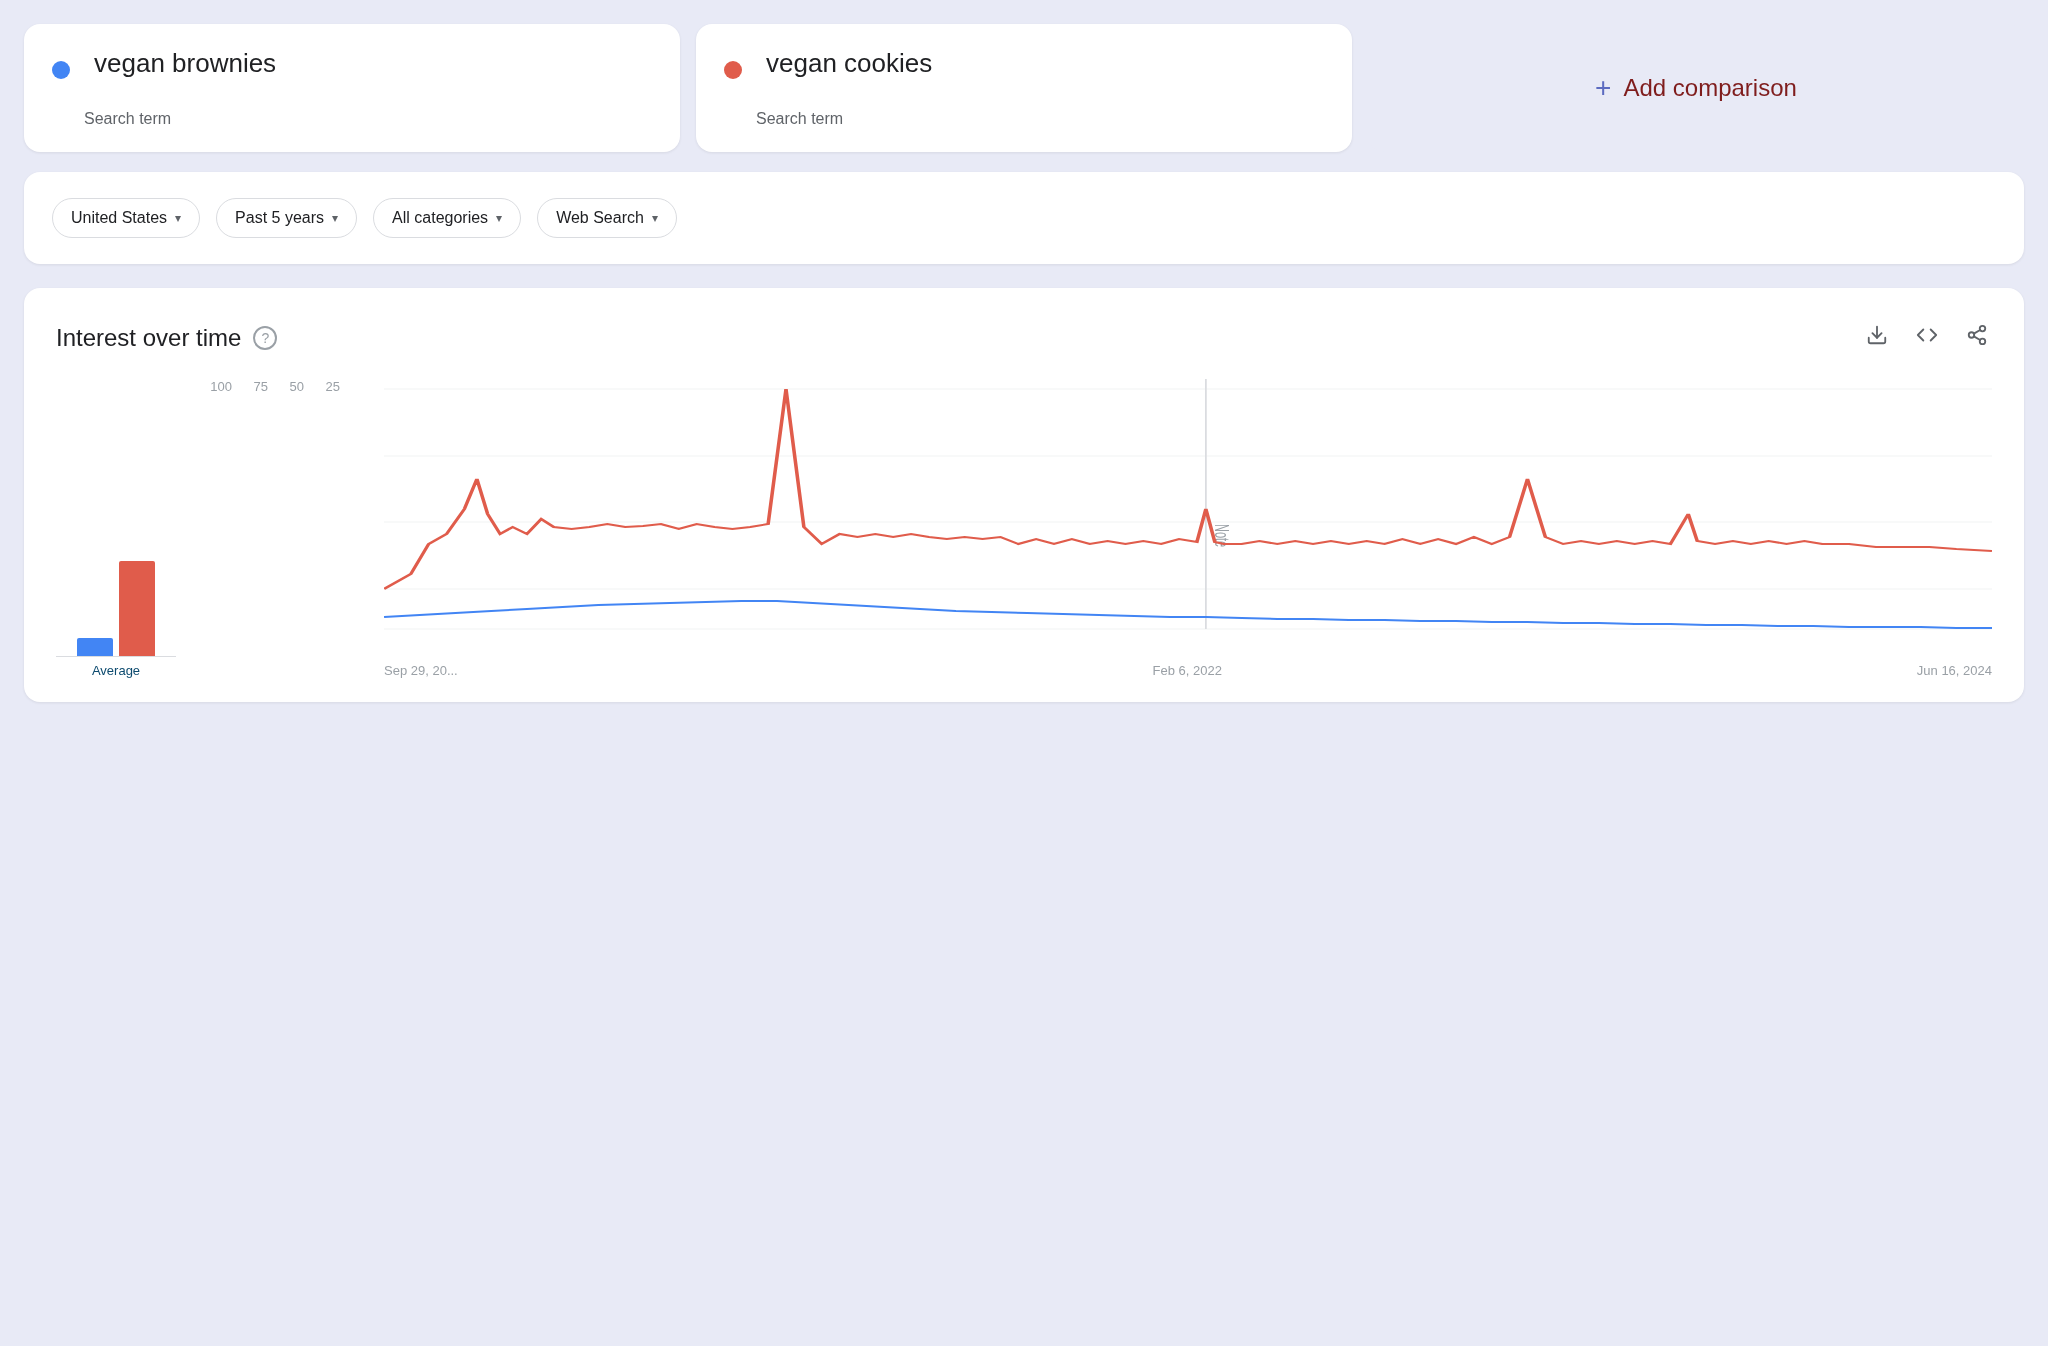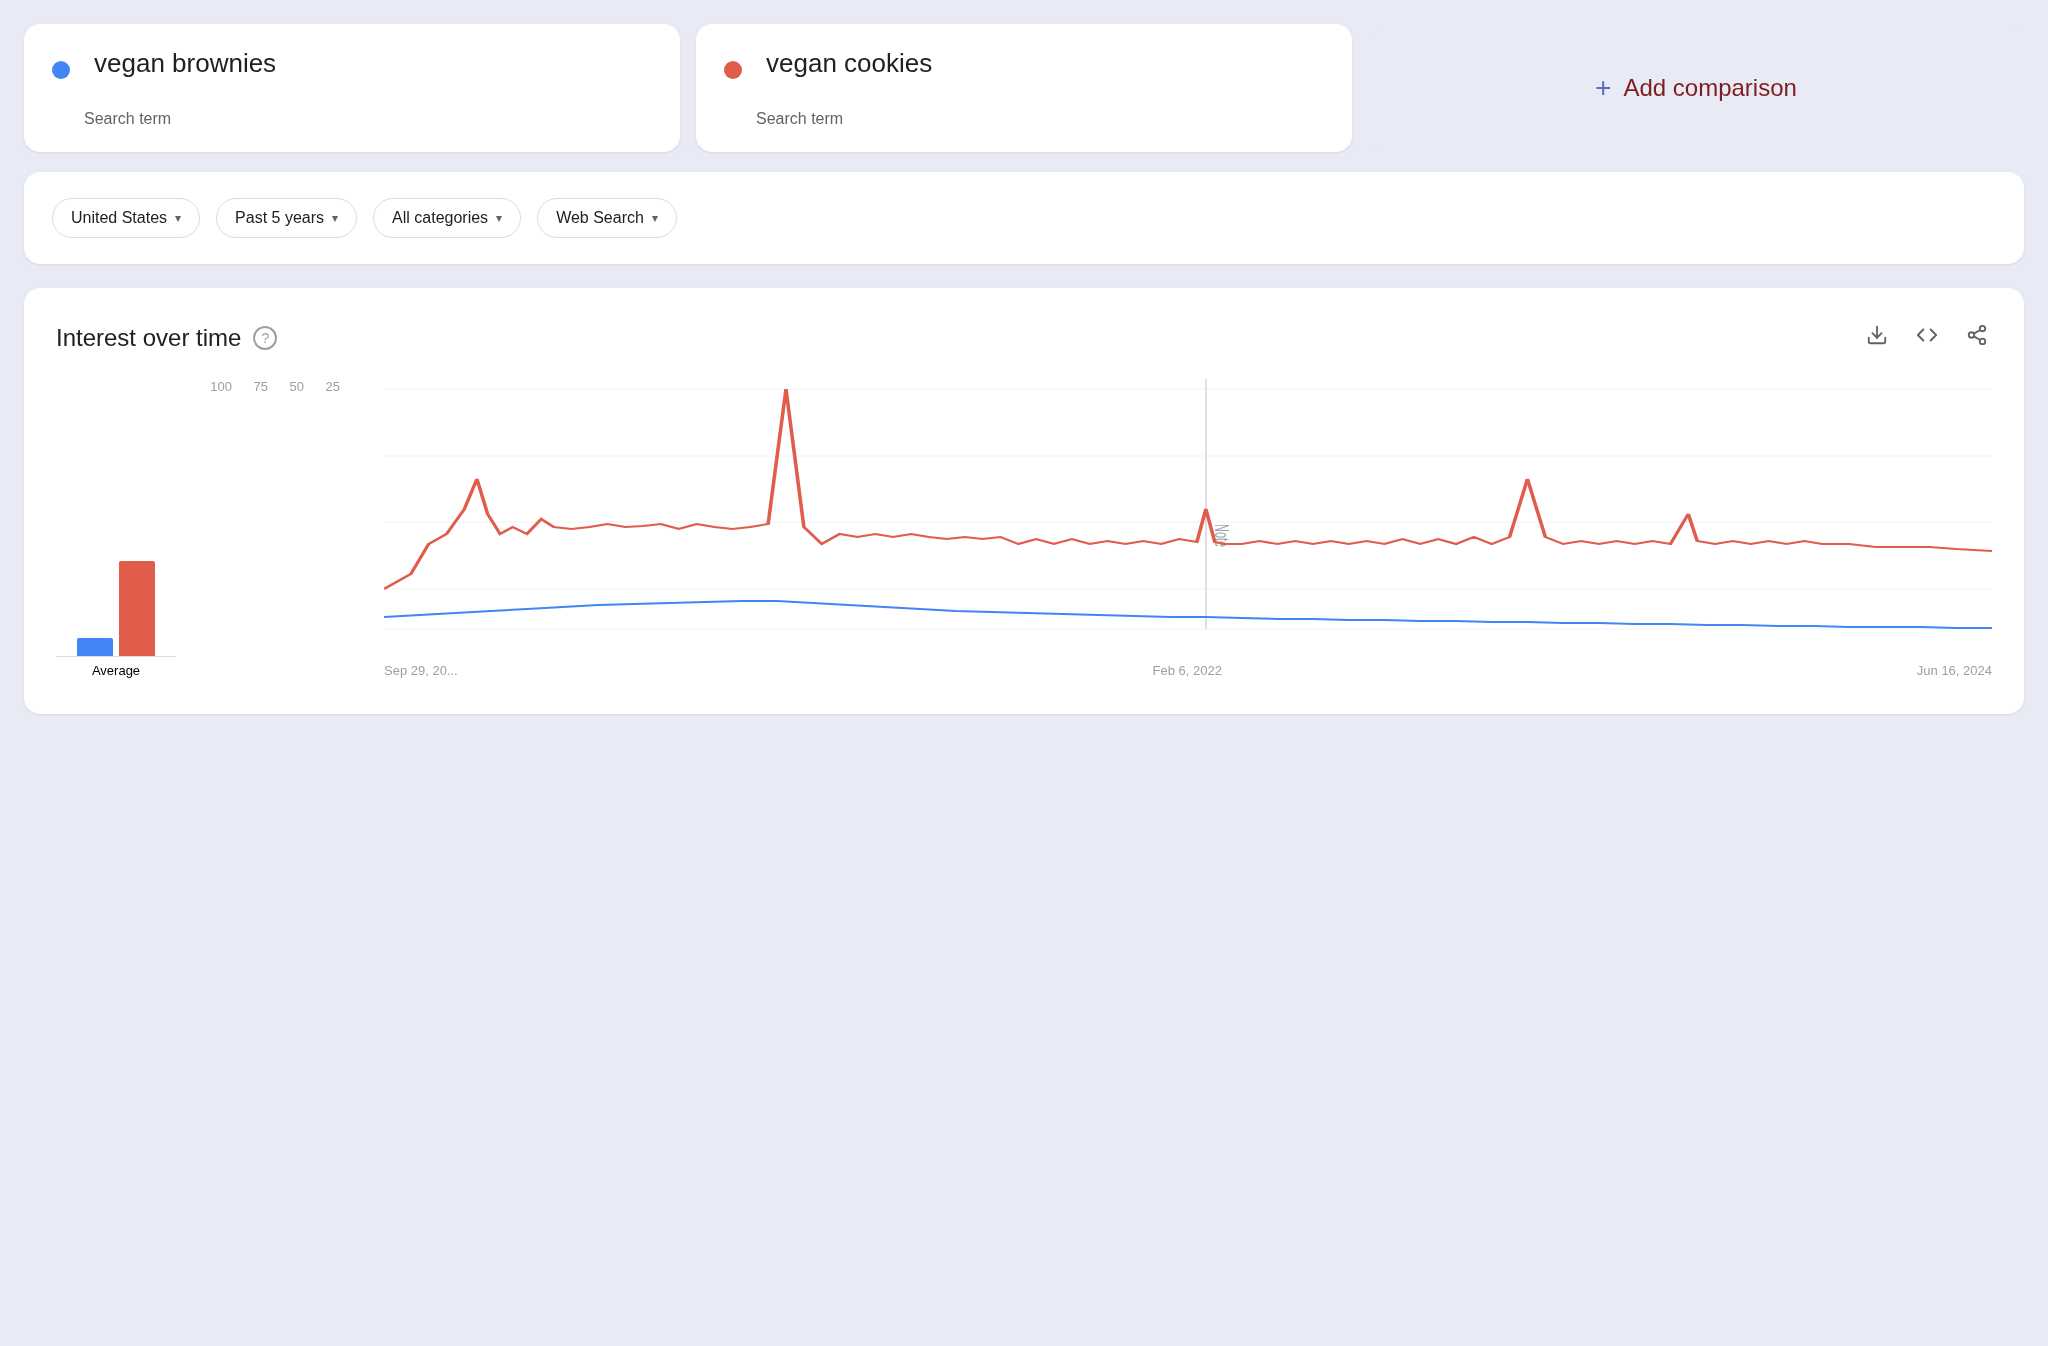--- a/index.html
+++ b/index.html
@@ -103,21 +103,21 @@
     }
 
     .filter-btn .chevron {
       font-size: 12px;
       color: #5f6368;
     }
 
     .chart-card {
       background: #fff;
       border-radius: 16px;
-      padding: 32px 32px 36px;
+      padding: 32px 32px 24px;
       box-shadow: 0 1px 3px rgba(0,0,0,0.08);
     }
 
     .chart-header {
       display: flex;
       align-items: center;
       justify-content: space-between;
       margin-bottom: 24px;
     }
 
@@ -187,21 +187,21 @@
       padding-bottom: 0;
     }
 
     .avg-bar {
       width: 36px;
       border-radius: 2px 2px 0 0;
     }
 
     .avg-label {
       font-size: 13px;
-      color: #000000;
+      color: #0c4a6e;
       margin-top: 6px;
       text-align: center;
     }
 
     .line-chart-container {
       flex: 1;
       position: relative;
     }
 
     .y-axis {

